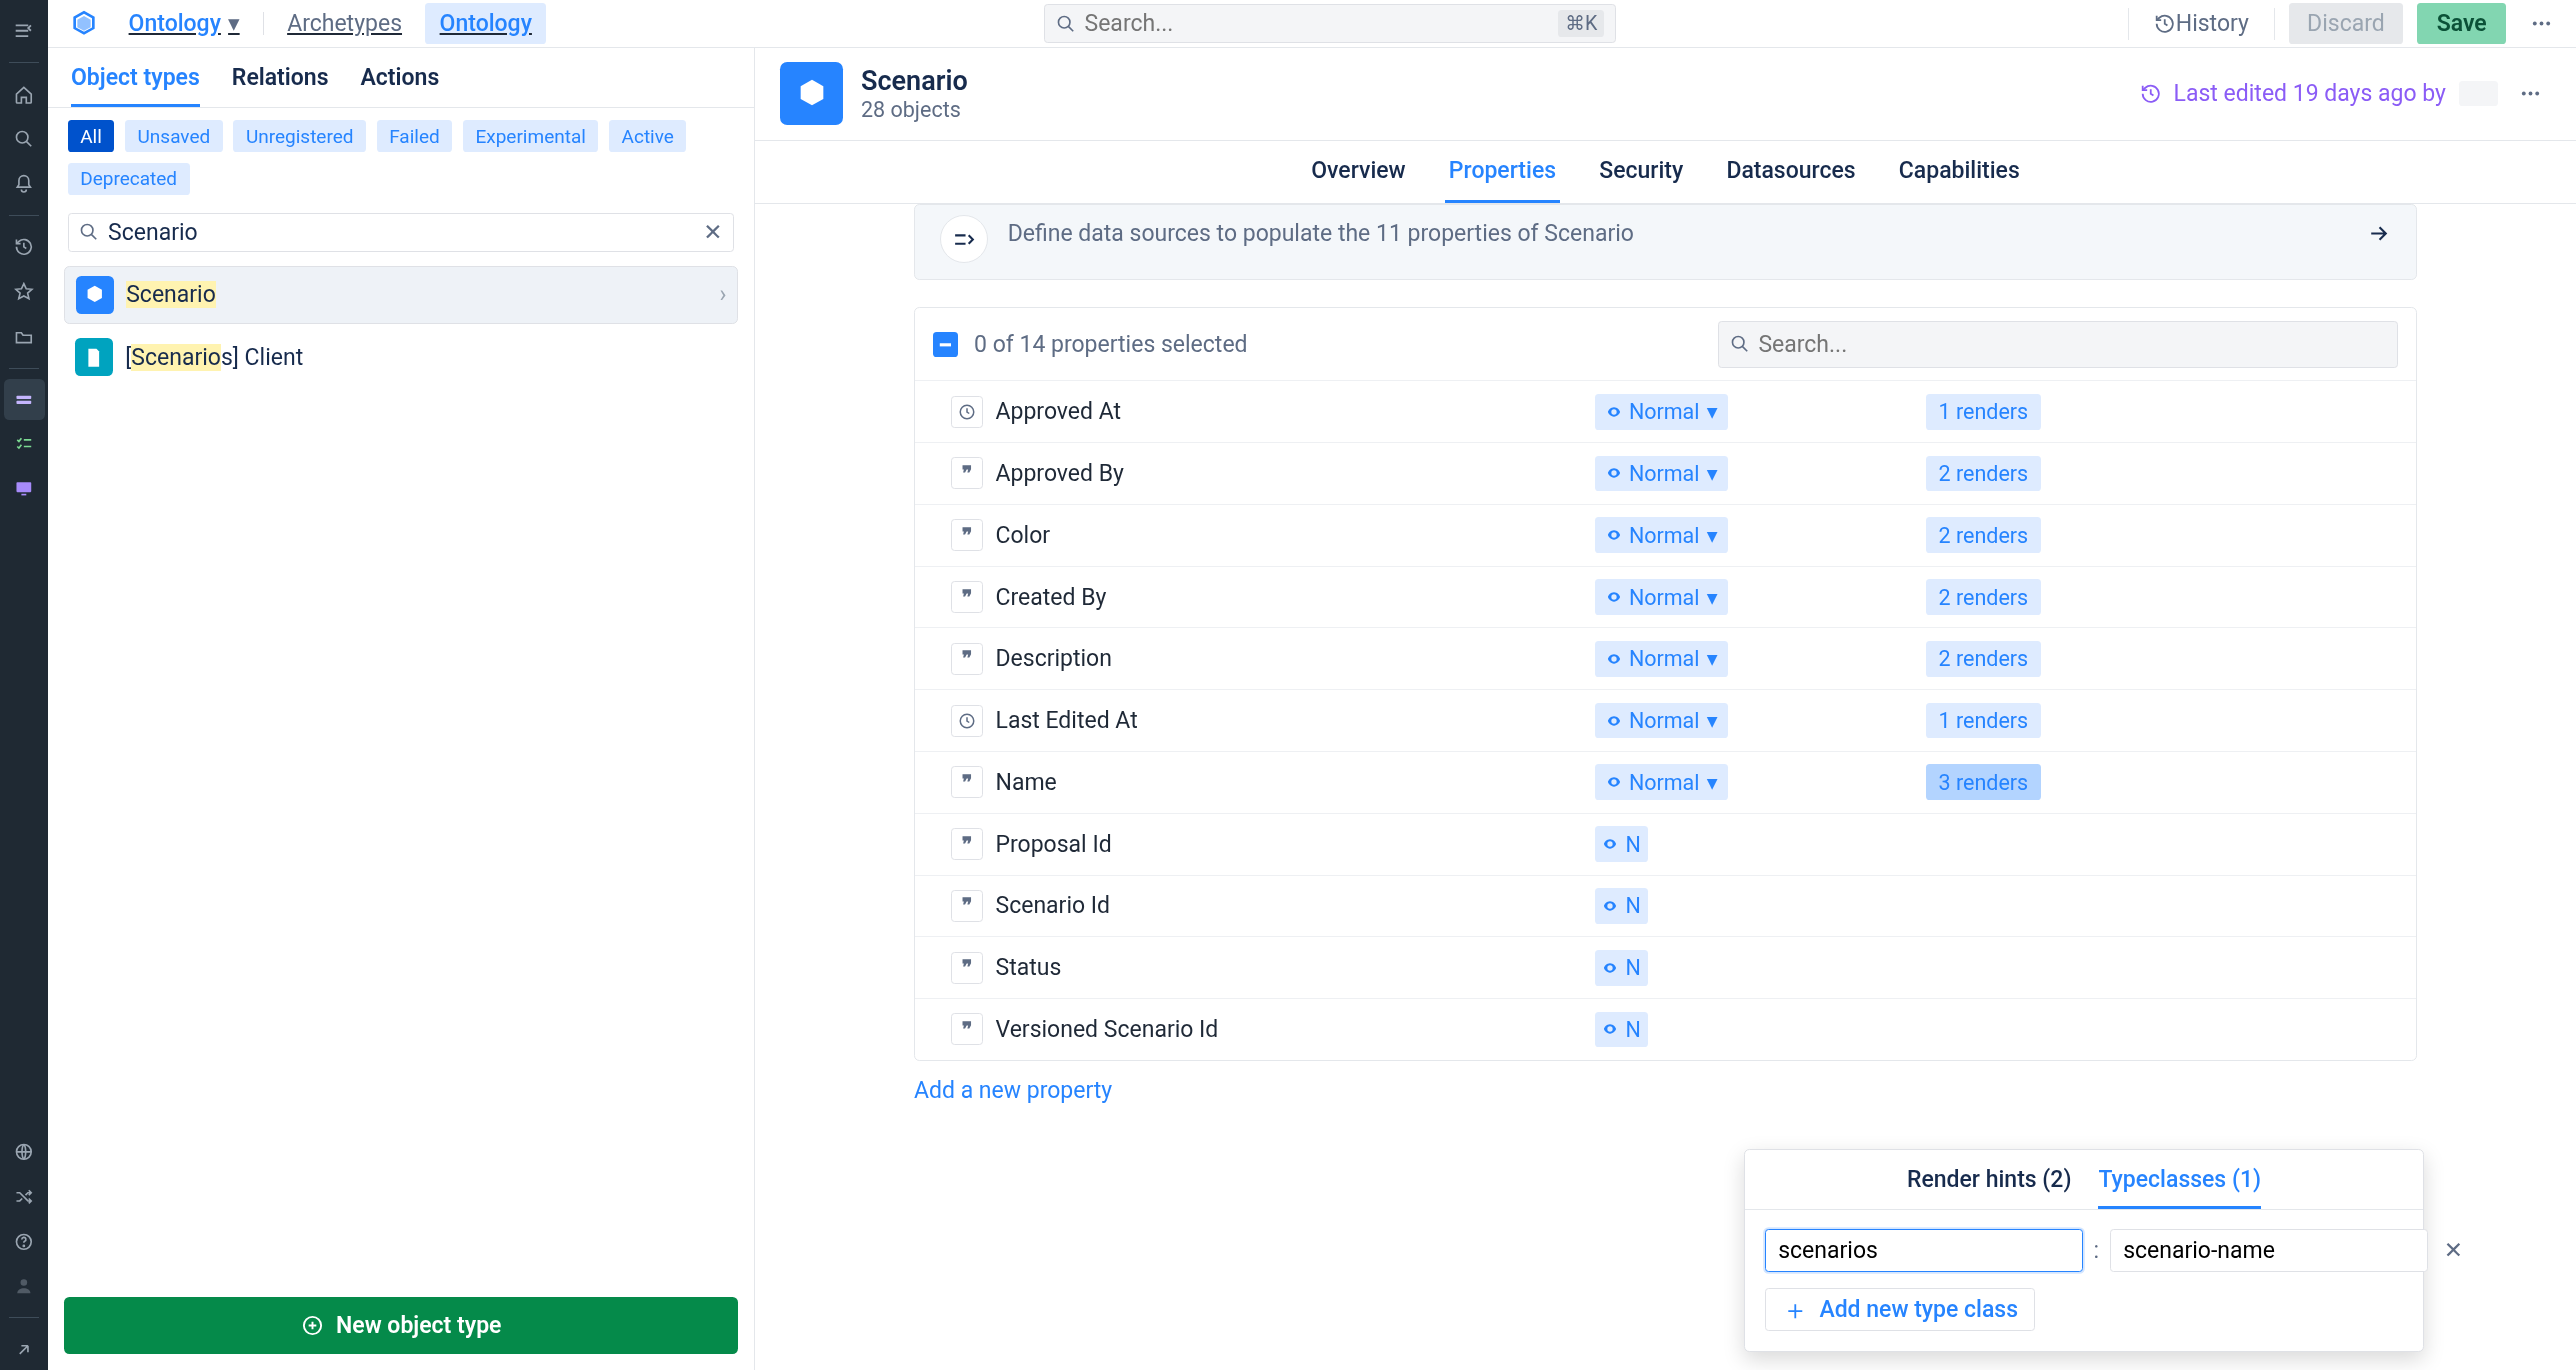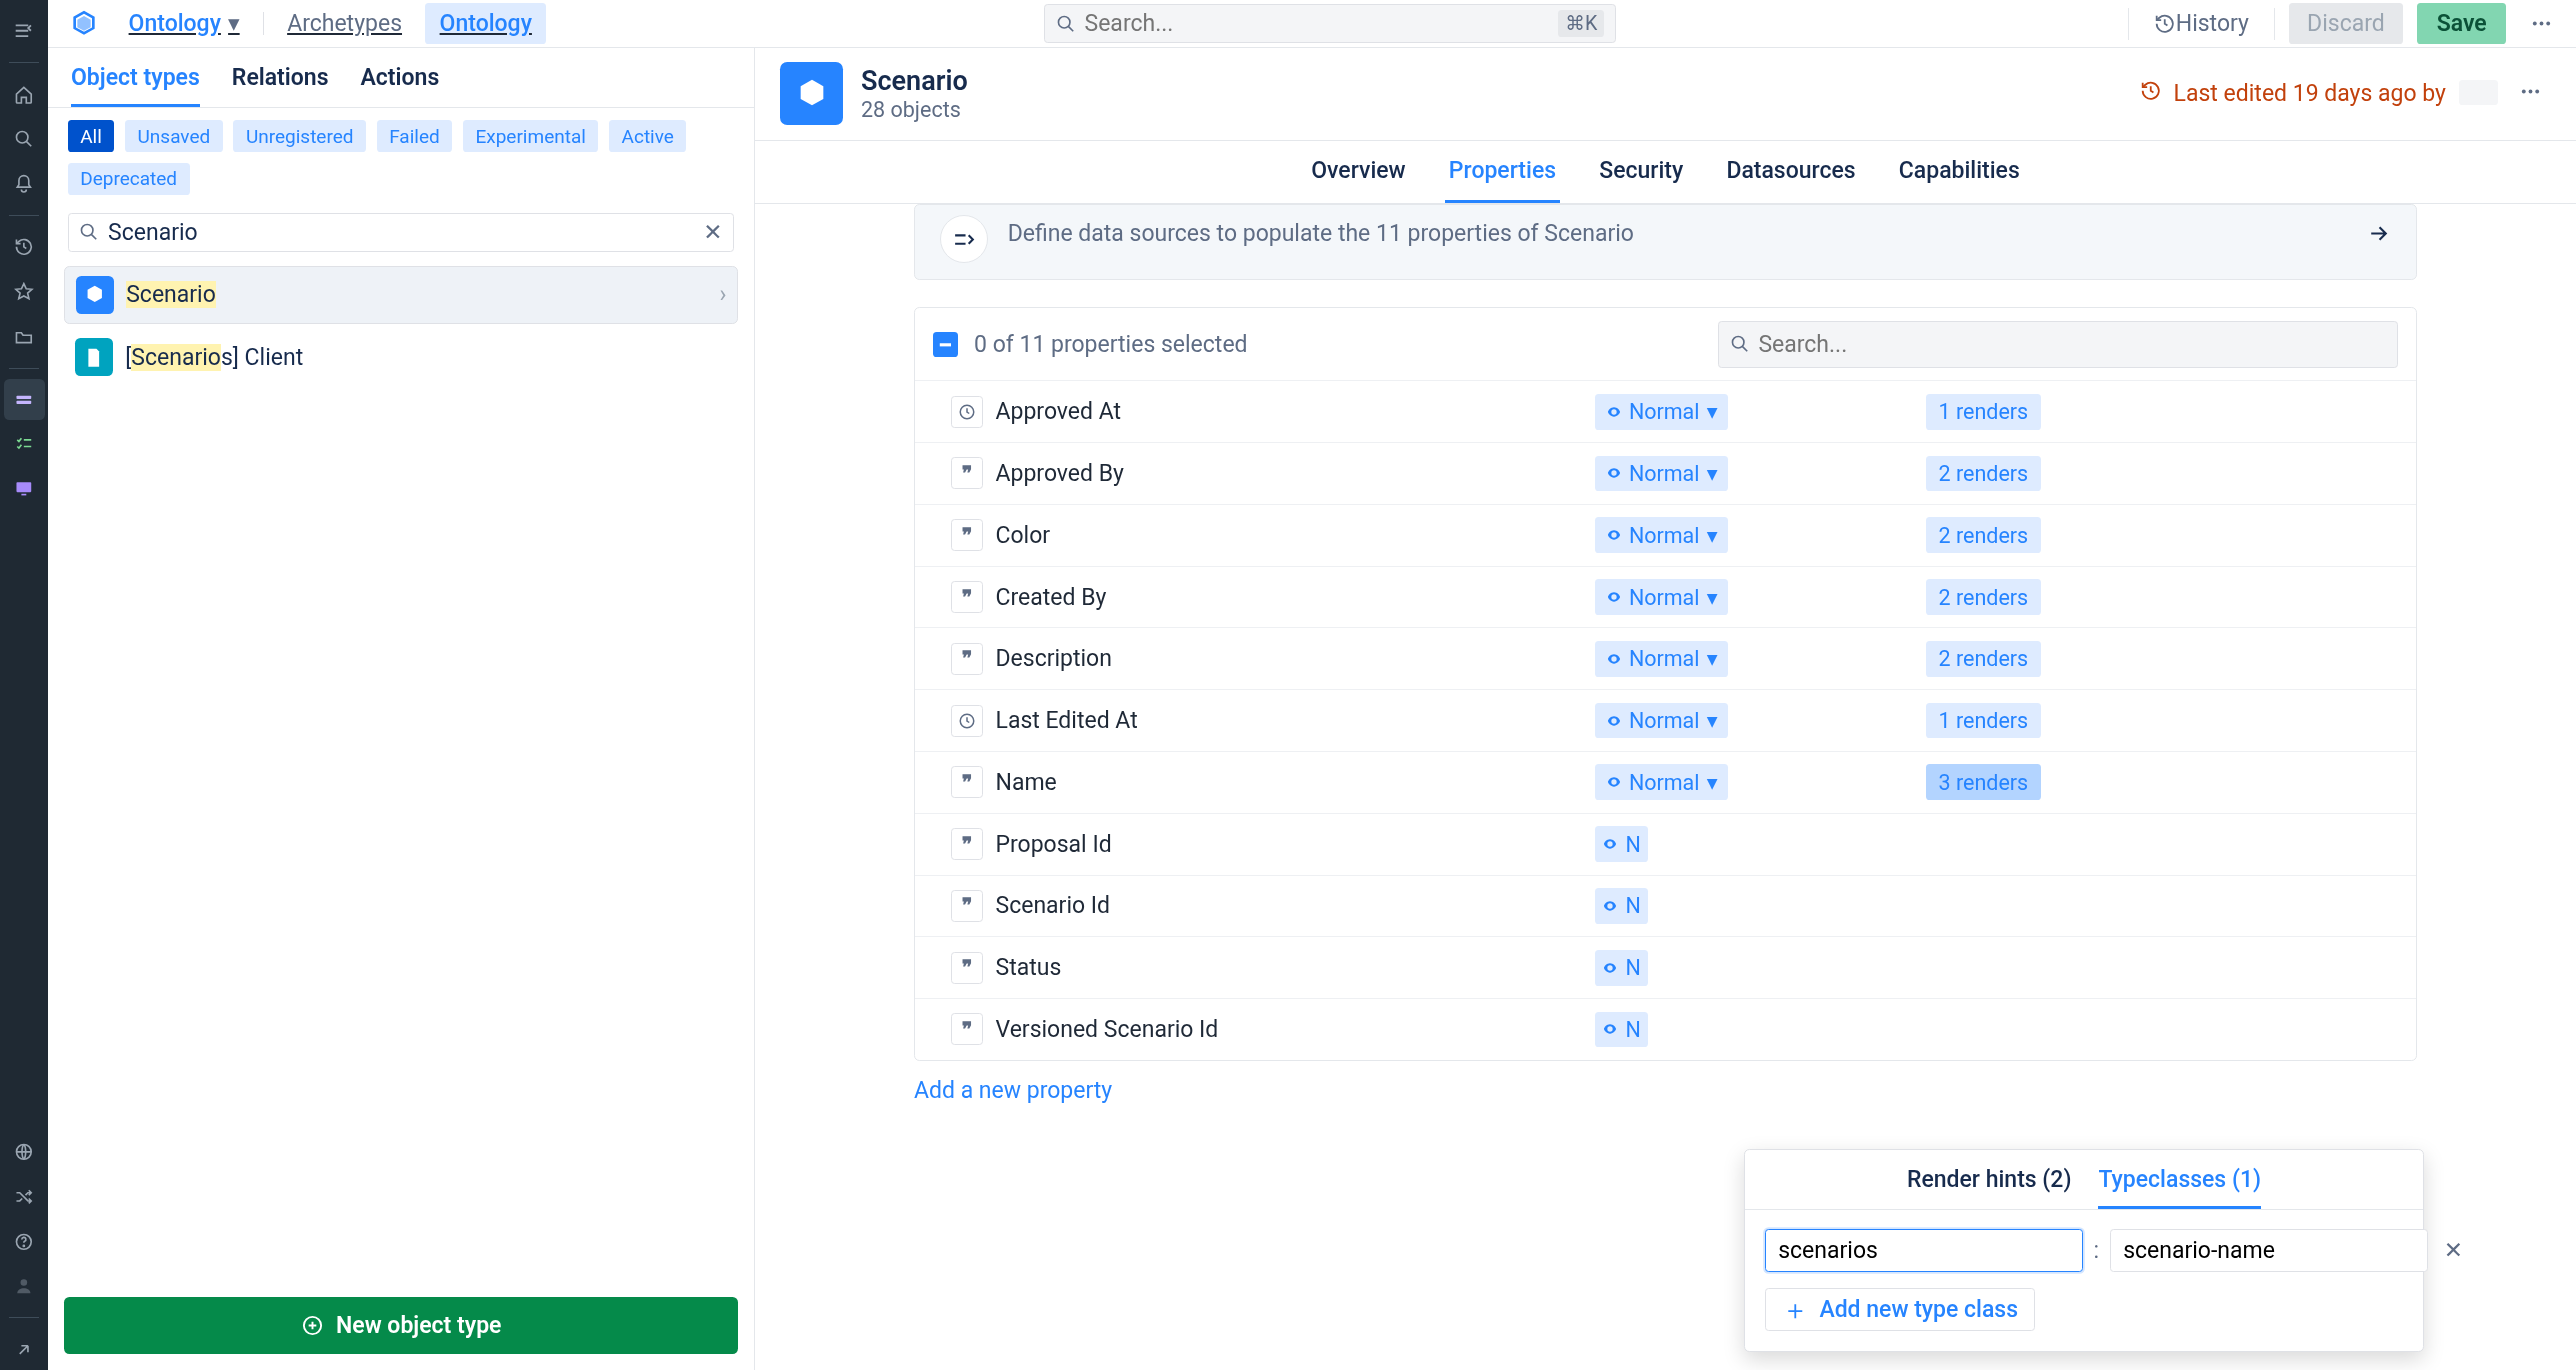--- a/index.html
+++ b/index.html
@@ -70,21 +70,21 @@
 
 .lp-footer { margin-top:auto; padding:16px; }
 .btn-primary { background:#058a4a; color:#fff; display:flex; align-items:center; justify-content:center; gap:12.5px; height:57px; border-radius:5.4px; font-weight:600; cursor:pointer; }
 
 
 .rp-header { display:flex; align-items:center; padding:14.3px 25px; gap:18px; border-bottom:0.9px solid #e4e7eb; }
 .rp-header .cube-big { width:63px; height:63px; border-radius:7.2px; background:#2684ff; color:#fff; display:flex; align-items:center; justify-content:center; }
 .rp-title { display:flex; flex-direction:column; }
 .rp-title .t { font-size:27px; font-weight:600; color:#172b4d; }
 .rp-title .s { color:#5e6c84; font-size:21.5px; }
-.rp-header .right { margin-left:auto; display:flex; align-items:flex-start; gap:12.5px; color:#c2410c; }
+.rp-header .right { margin-left:auto; display:flex; align-items:center; gap:12.5px; color:#8b5cf6; }
 .avatar-ph { width:39px; height:25px; background:#f4f5f7; border-radius:3.6px; }
 .icon-dots { cursor:pointer; color:#5e6c84; padding:0 9px; }
 
 
 .rp-tabs { display:flex; gap:36px; justify-content:center; border-bottom:0.9px solid #e4e7eb; }
 .rp-tab { padding:16px 3.6px; color:#172b4d; font-weight:500; cursor:pointer; }
 .rp-tab.active { color:#2684ff; border-bottom:3.6px solid #2684ff; }
 
 
 .rp-content { flex:1; overflow:auto; padding:0 25px 18px; position:relative; }
@@ -395,21 +395,21 @@
             <div class="arrow">
                 <svg width="25" height="25" viewBox="0 0 24 24" fill="none" stroke="currentColor" stroke-width="2">
                   <path d="M5 12h14M13 6l6 6-6 6"></path>
                 </svg>
               </div>
           </div>
 
           <div class="prop-card">
             <div class="prop-head">
               <div class="check">━</div>
-              <div class="sel-text">0 of 11 properties selected</div>
+              <div class="sel-text">0 of 14 properties selected</div>
               <div class="search-mini">
                 <div class="search-box">
                   <span>
                       <svg width="19.7" height="19.7" viewBox="0 0 24 24" fill="none" stroke="currentColor" stroke-width="2">
                         <circle cx="10" cy="10" r="7"></circle>
                         <path d="M21 21l-6-6"></path>
                       </svg>
                     </span>
                   <input placeholder="Search..." style="">
                 </div>

